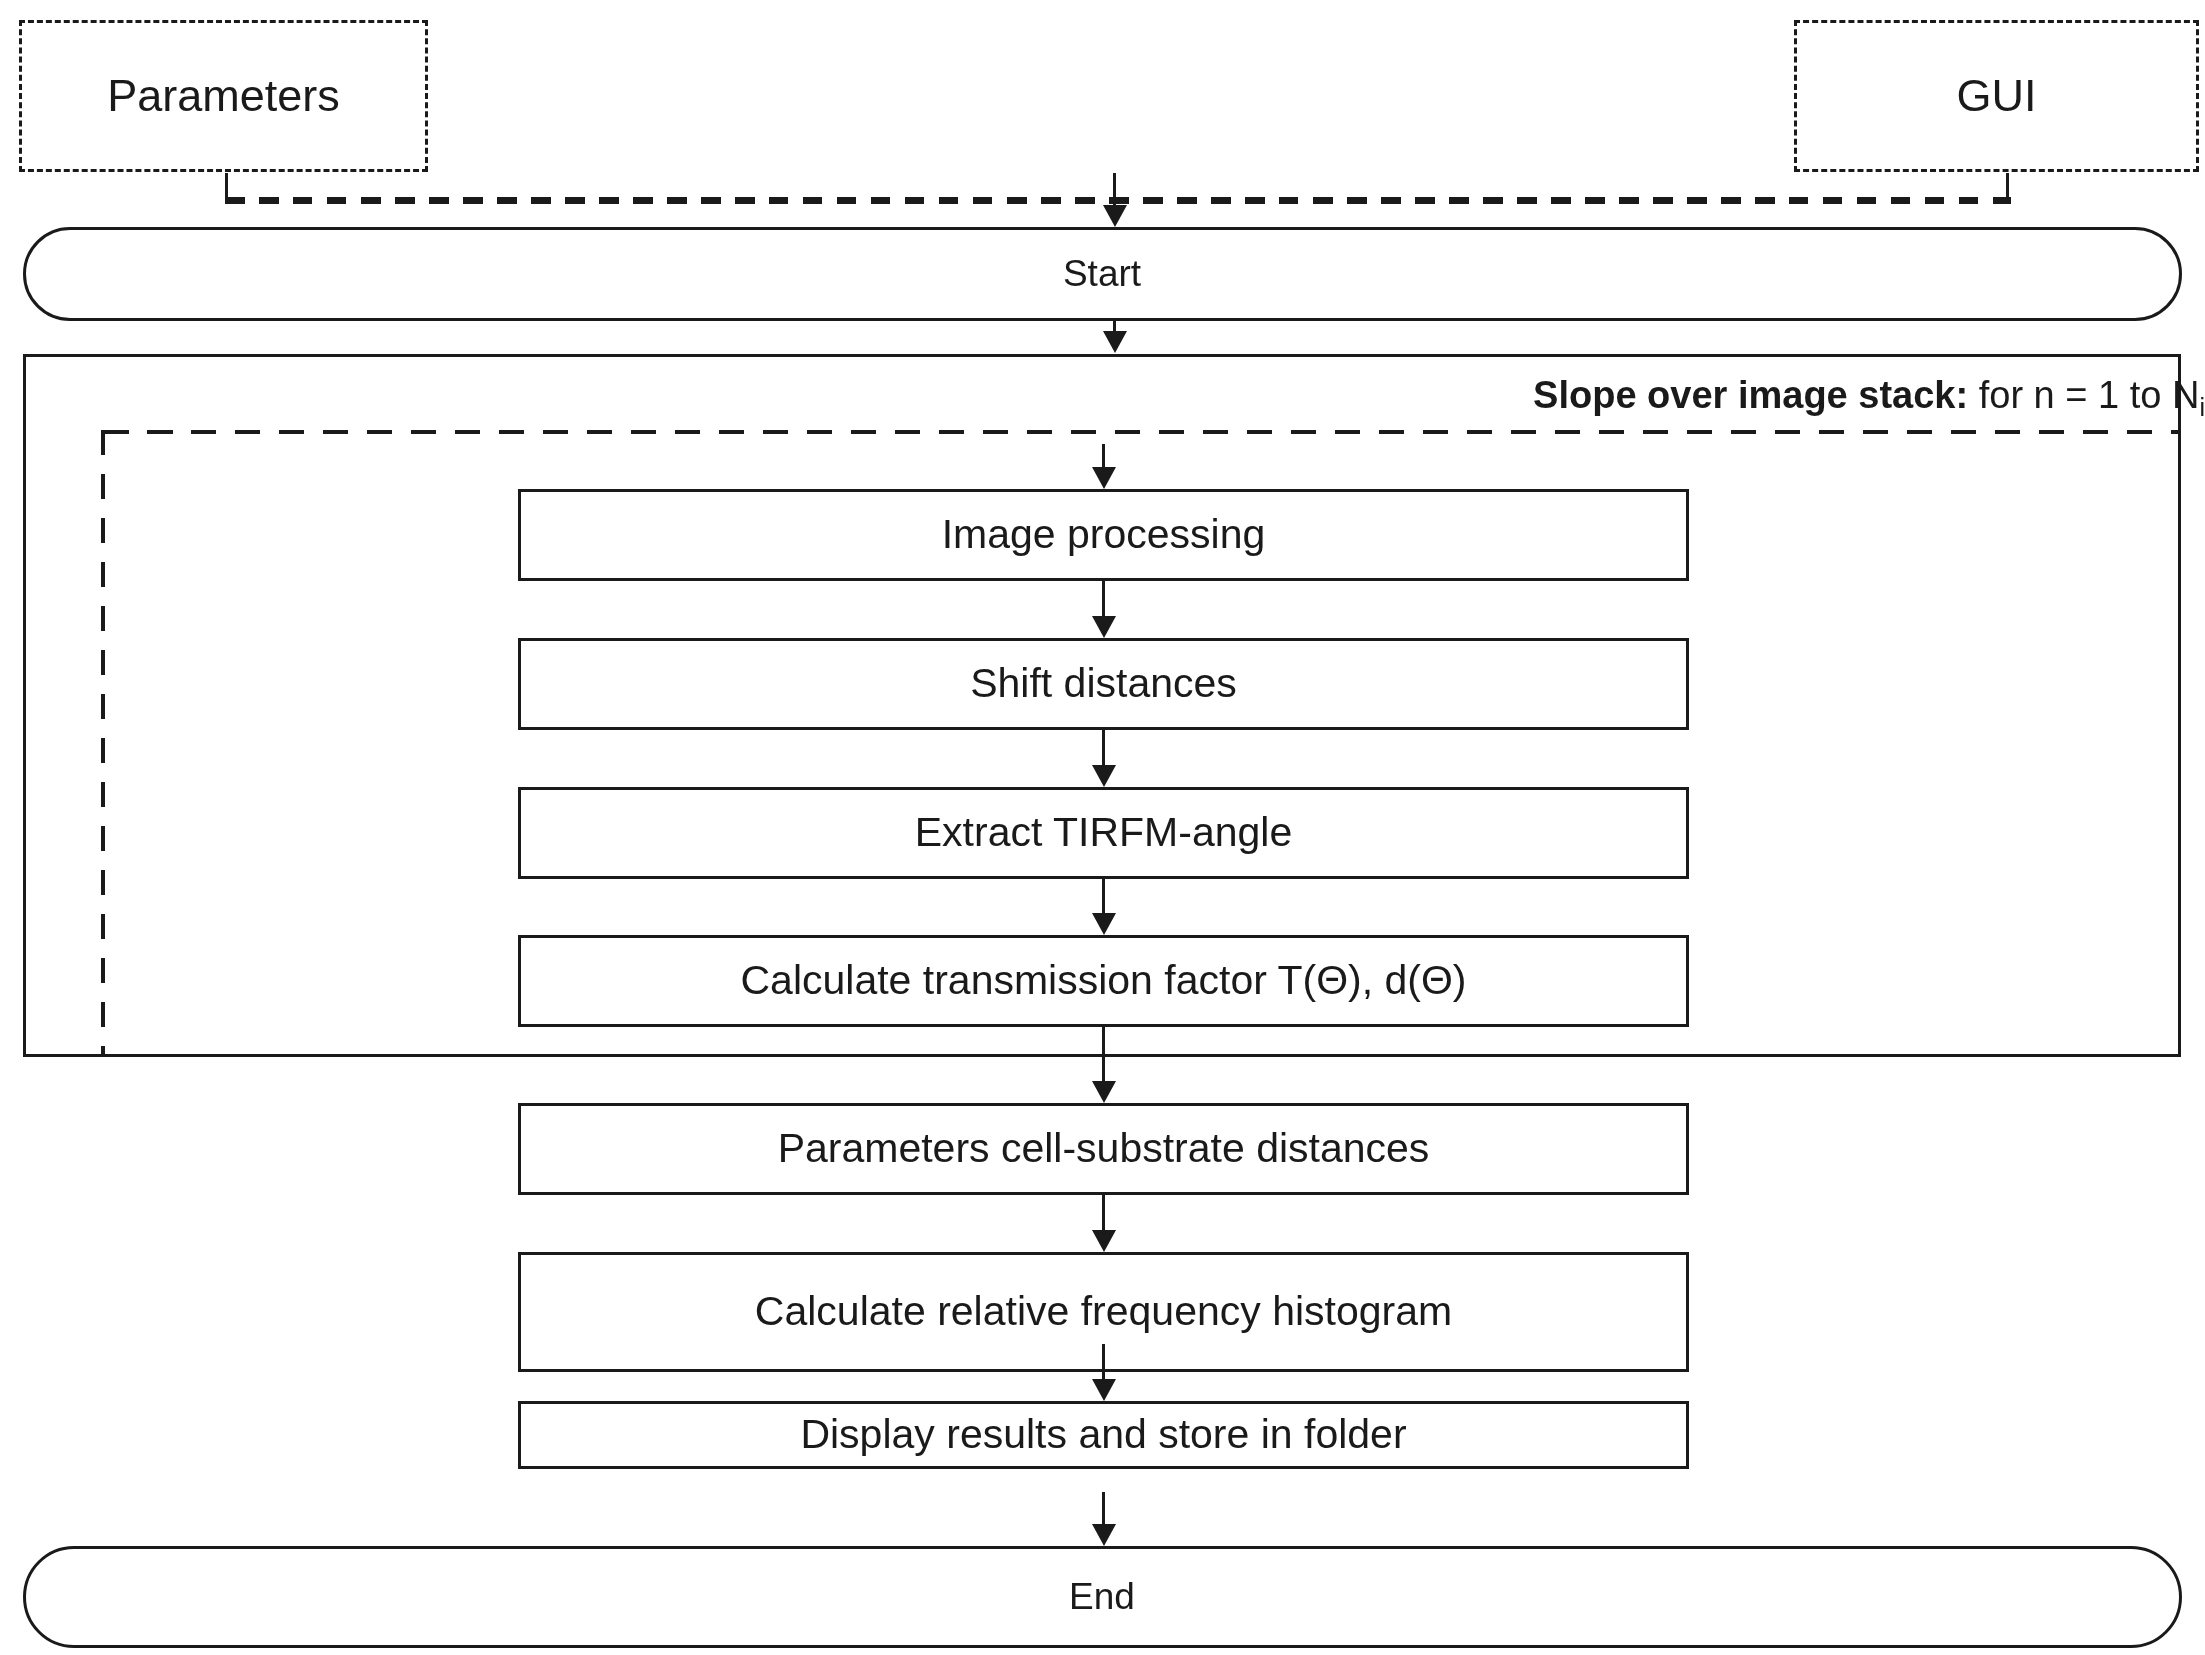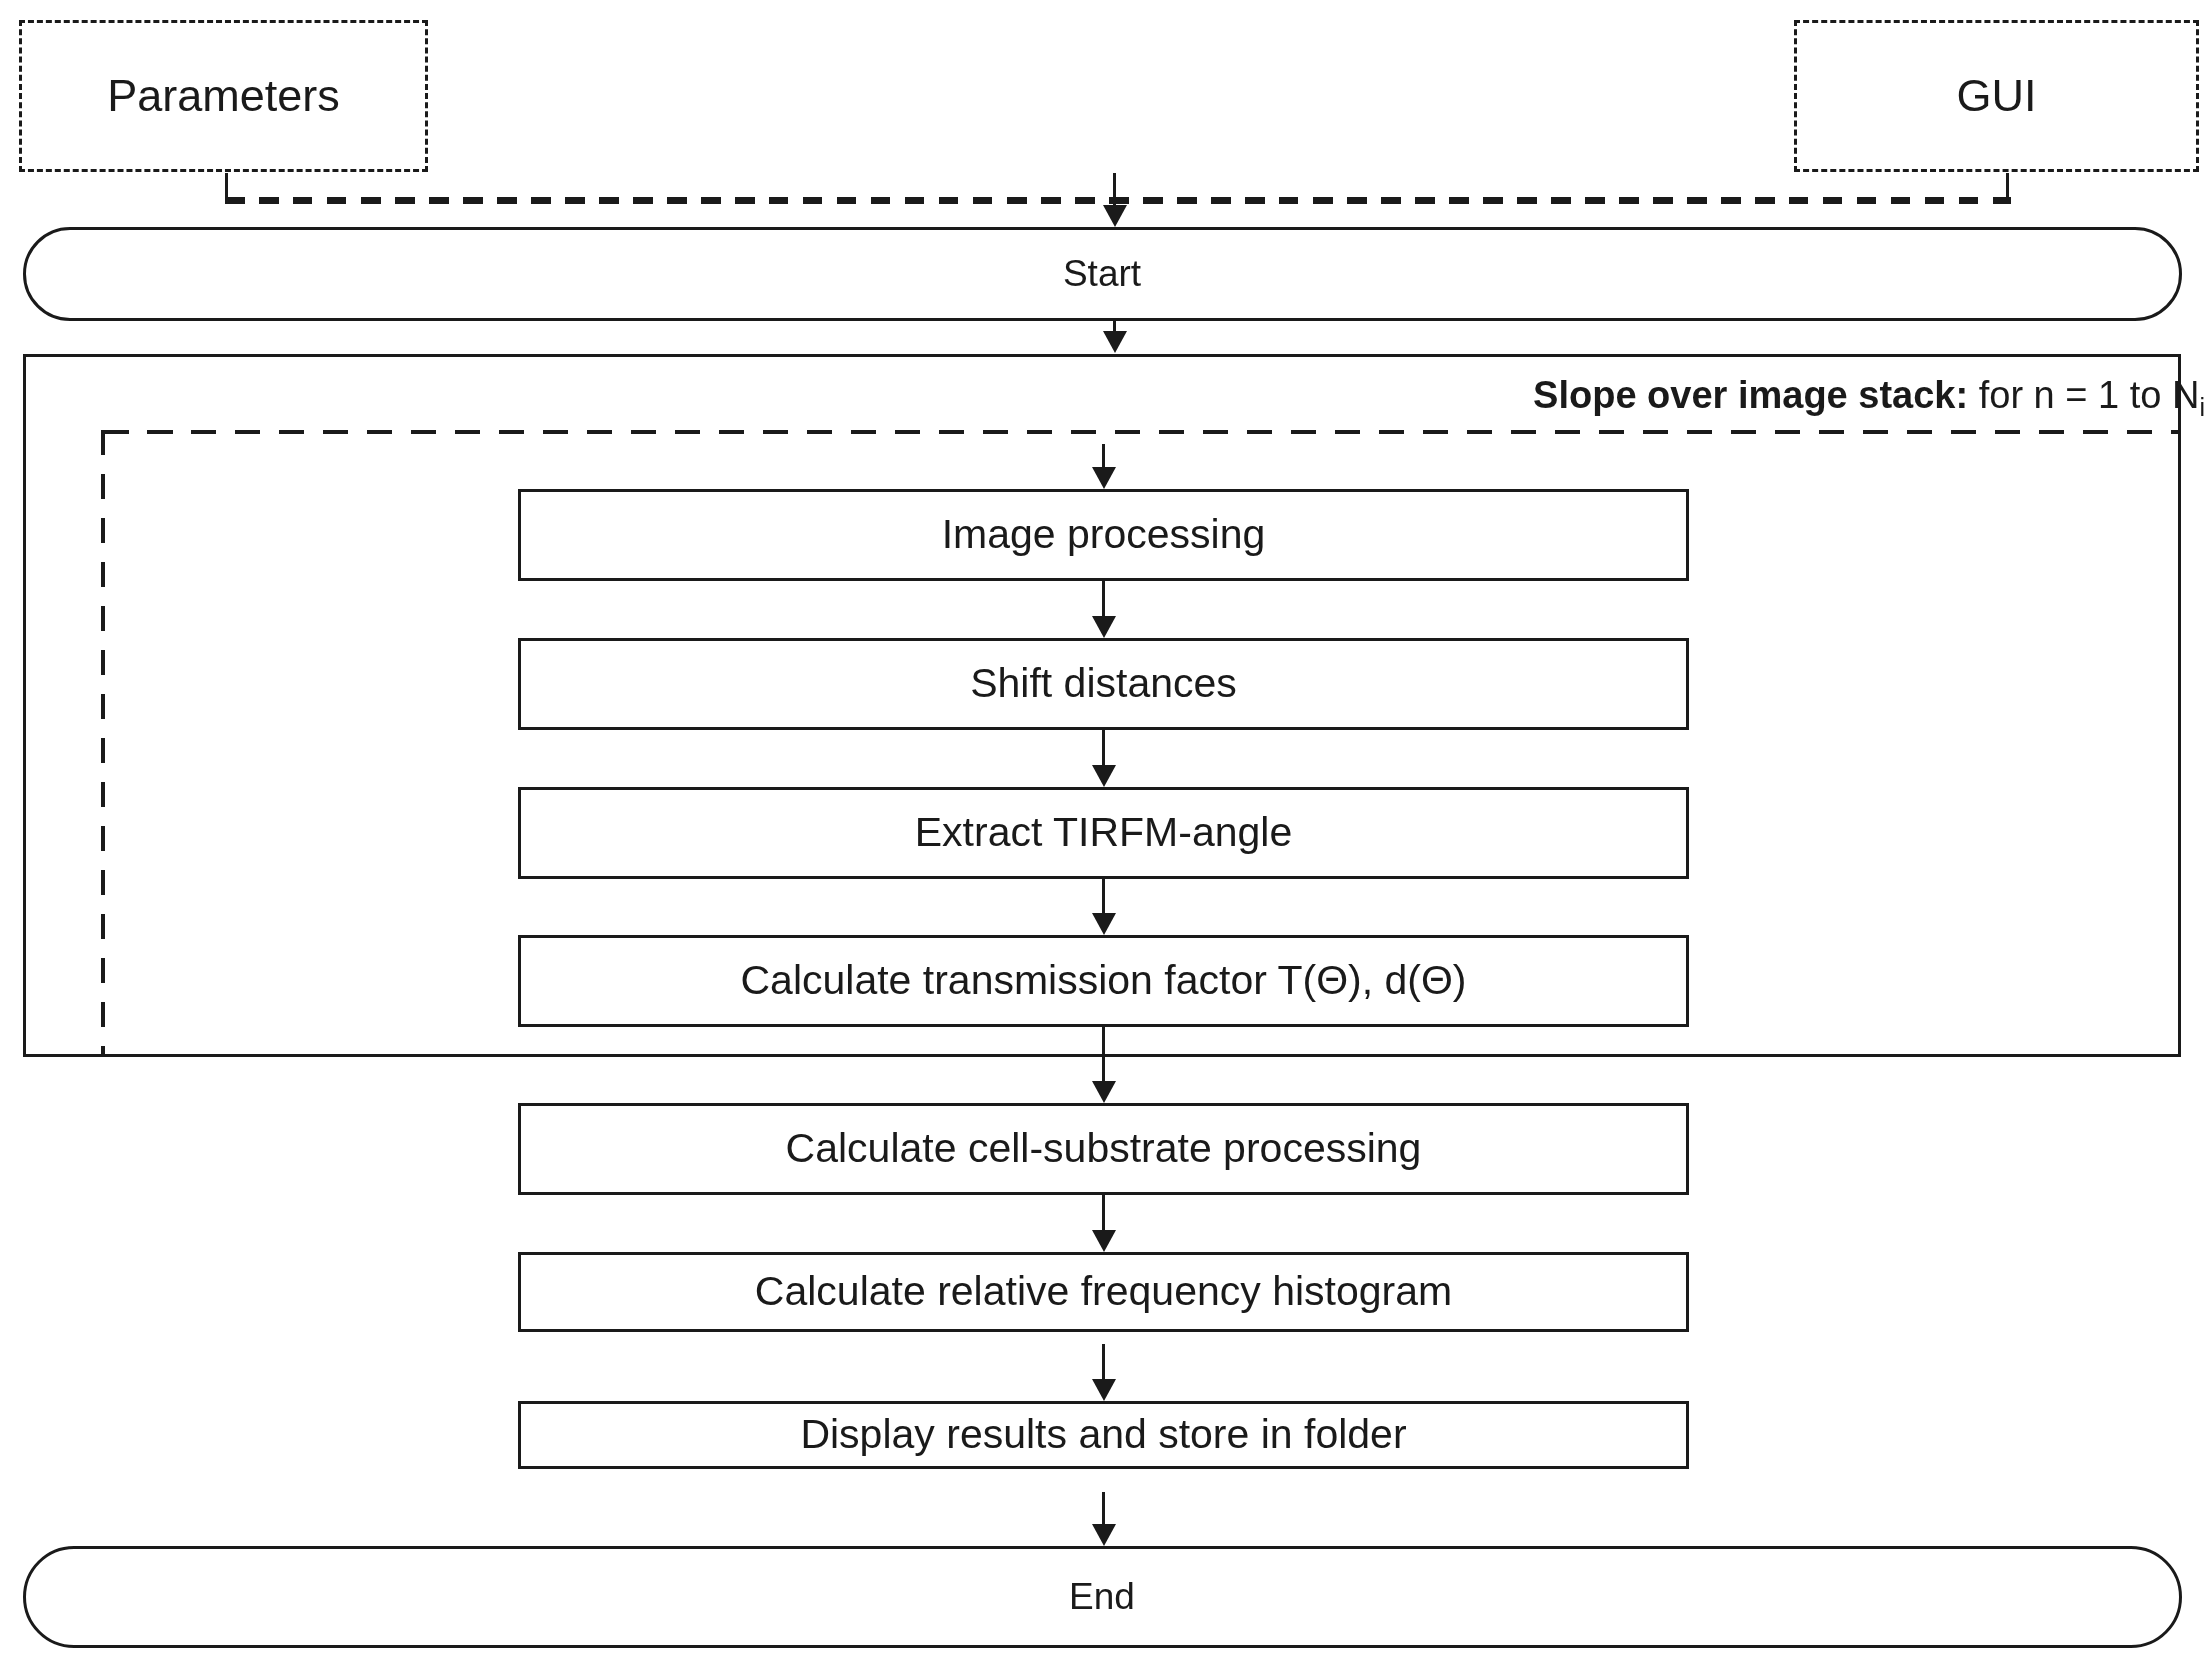--- a/index.html
+++ b/index.html
@@ -110,26 +110,26 @@
 
   <div class="arrow" style="left:1102px;top:878px;height:35px"></div>
 
   <div class="box" style="left:518px;top:935px;width:1171px;height:92px">
     <span class="step">Calculate transmission factor T(Θ), d(Θ)</span>
   </div>
 
   <div class="arrow" style="left:1102px;top:1027px;height:54px"></div>
 
   <div class="box" style="left:518px;top:1103px;width:1171px;height:92px">
-    <span class="step">Calculate cell-substrate processing</span>
+    <span class="step">Parameters cell-substrate distances</span>
   </div>
 
   <div class="arrow" style="left:1102px;top:1195px;height:35px"></div>
 
-  <div class="box" style="left:518px;top:1252px;width:1171px;height:80px">
+  <div class="box" style="left:518px;top:1252px;width:1171px;height:120px">
     <span class="step">Calculate relative frequency histogram</span>
   </div>
 
   <div class="arrow" style="left:1102px;top:1344px;height:35px"></div>
 
   <div class="box" style="left:518px;top:1401px;width:1171px;height:68px">
     <span class="step">Display results and store in folder</span>
   </div>
 
   <div class="arrow" style="left:1102px;top:1492px;height:31.5px"></div>

